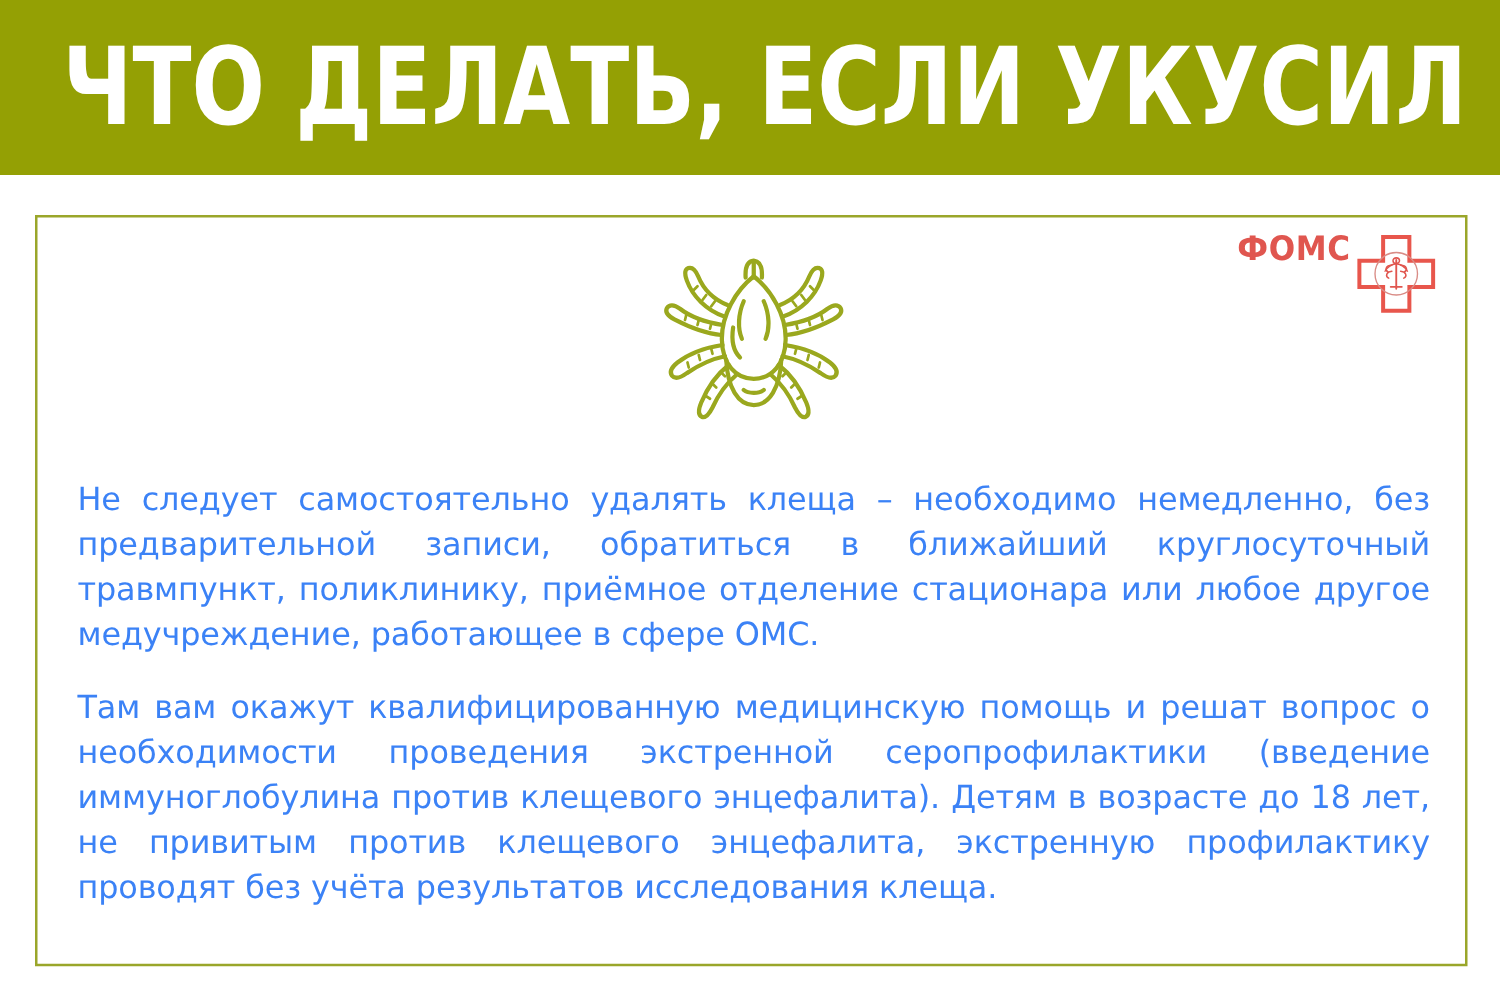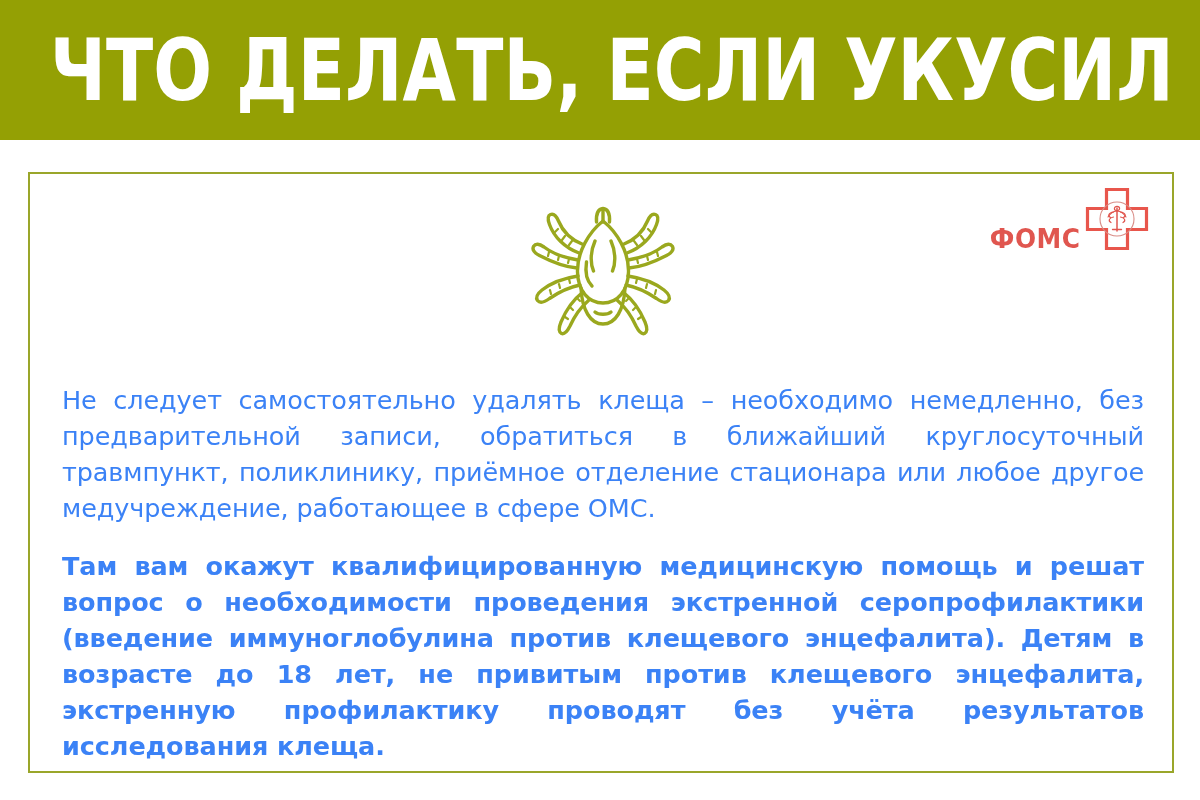--- a/index.html
+++ b/index.html
@@ -59,21 +59,21 @@
     background: #ffffff;
     box-sizing: border-box;
   }
 
   
   .foms-logo {
     position: absolute;
     right: 22px;
     top: 12px;
     display: flex;
-    align-items: flex-end;
+    align-items: flex-start;
     gap: 4px;
   }
   .foms-word {
     color: #e0564f;
     font-family: "DejaVu Sans", "Liberation Sans", sans-serif;
     font-weight: 700;
     font-size: 27px;
     line-height: 27px;
     letter-spacing: 0.5px;
     transform: scaleX(0.92);
@@ -112,21 +112,20 @@
     font-family: "DejaVu Sans", "Liberation Sans", sans-serif;
     font-size: 25.5px;
     line-height: 36px;
     text-align: justify;
     text-justify: inter-word;
     margin: 0 0 22px 0;
     letter-spacing: -0.1px;
   }
   .para:last-child {
     margin-bottom: 0;
-    font-weight: bold;
   }
 </style>
 </head>
 <body>
 
 <div class="poster">
 
   <div class="header-banner">
     <div class="header-title">ЧТО ДЕЛАТЬ, ЕСЛИ УКУСИЛ КЛЕЩ?</div>
   </div>

